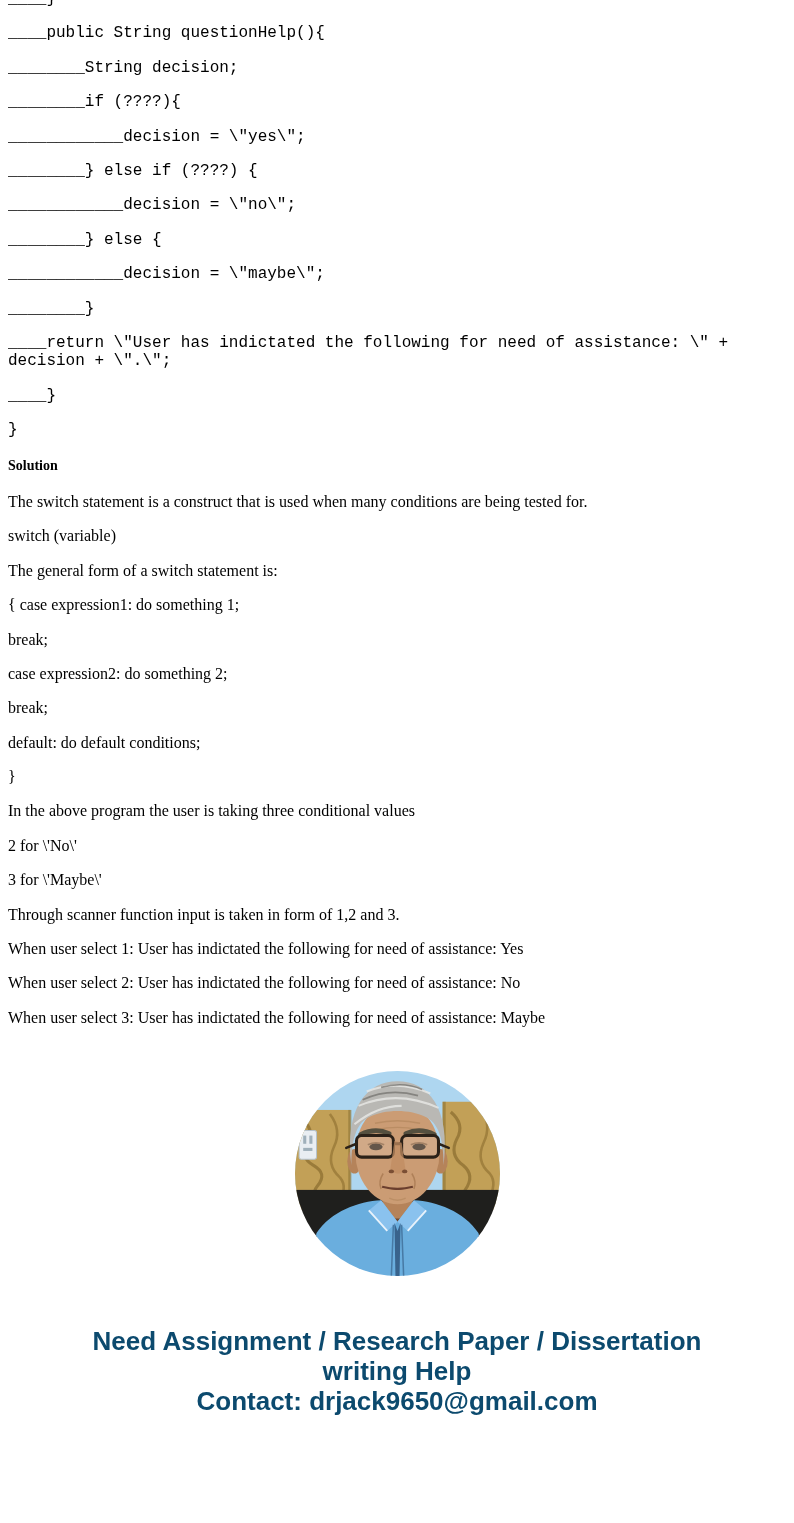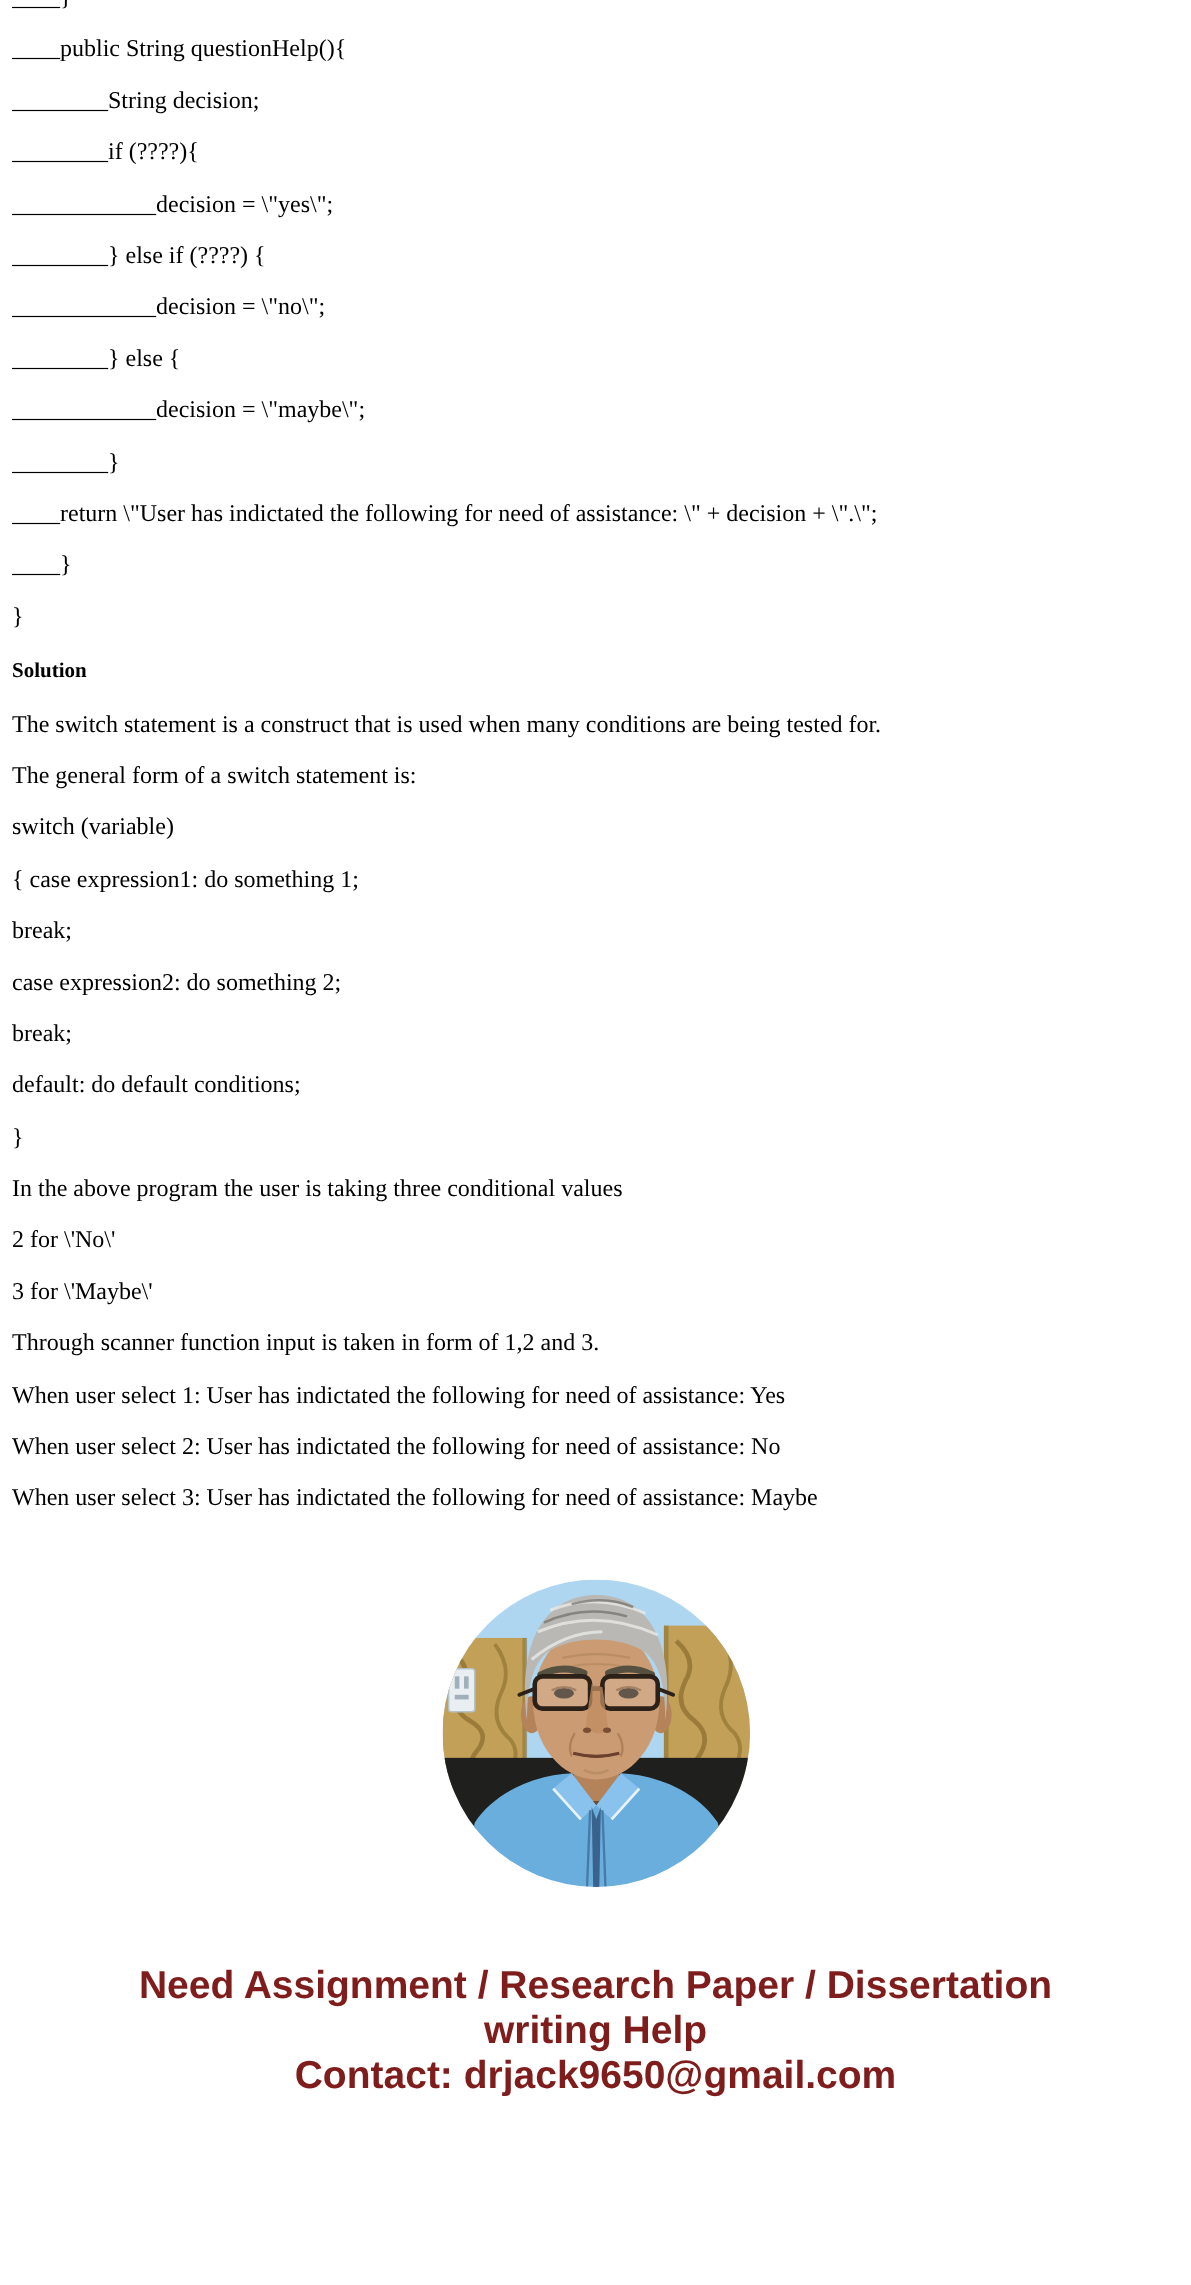--- a/index.html
+++ b/index.html
@@ -12,20 +12,21 @@
     color: #000000;
     width: 778px;
   }
   p {
     margin: 16px 0;
     line-height: 1.15;
   }
   .code-block p {
     white-space: pre-wrap;
     word-break: break-word;
+    font-family: Liberation Mono, monospace;
   }
   h3.solution-heading {
     font-size: 14px;
     font-weight: bold;
     margin: 18.7px 0;
     line-height: 1.15;
   }
   figure.photo-wrap {
     width: 205px;
     height: 205px;
@@ -37,21 +38,21 @@
   figure.photo-wrap svg {
     display: block;
   }
   footer.help-banner {
     margin-top: 50px;
     text-align: center;
     font-family: "Liberation Sans", "DejaVu Sans", sans-serif;
     font-weight: 700;
     font-size: 26px;
     line-height: 30px;
-    color: #7f1d1d;
+    color: #0c4a6e;
   }
 </style>
 </head>
 <body>
 
 <div class="page">
 
   <section class="code-block">
     <p>____}</p>
     <p>____public String questionHelp(){</p>
@@ -65,22 +66,22 @@
     <p>________}</p>
     <p>____return \"User has indictated the following for need of assistance: \" + decision + \".\";</p>
     <p>____}</p>
     <p>}</p>
   </section>
 
   <h3 class="solution-heading">Solution</h3>
 
   <section class="solution-body">
     <p>The switch statement is a construct that is used when many conditions are being tested for.</p>
+    <p>switch (variable)</p>
     <p>The general form of a switch statement is:</p>
-    <p>switch (variable)</p>
     <p>{ case expression1: do something 1;</p>
     <p>break;</p>
     <p>case expression2: do something 2;</p>
     <p>break;</p>
     <p>default: do default conditions;</p>
     <p>}</p>
     <p>In the above program the user is taking three conditional values</p>
     <p>2 for \'No\'</p>
     <p>3 for \'Maybe\'</p>
     <p>Through scanner function input is taken in form of 1,2 and 3.</p>

